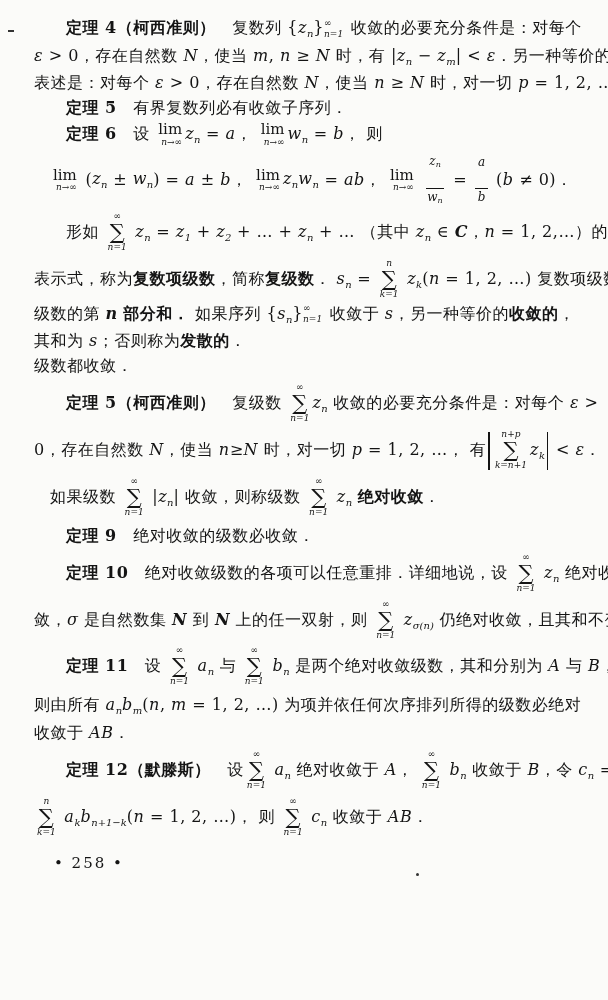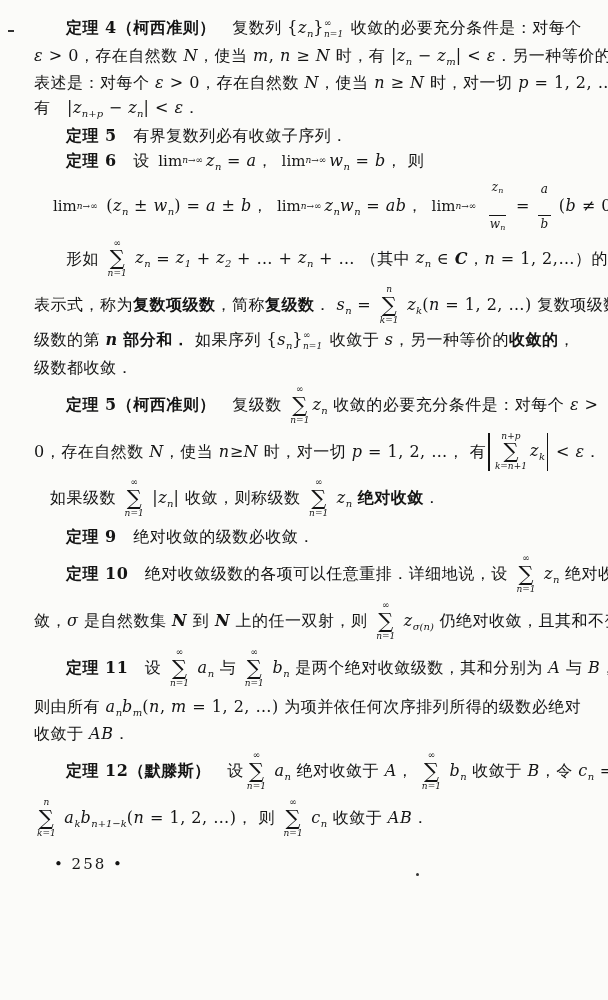--- a/index.html
+++ b/index.html
@@ -32,21 +32,21 @@
   .seg-bi{font-style:italic;font-weight:bold;}
   .m-sub{font-size:10px;font-style:italic;vertical-align:-4px;letter-spacing:0;}
   
   .sum{
     display:inline-flex;flex-direction:column;align-items:center;
     vertical-align:middle;margin:0 3px;line-height:1;letter-spacing:0;
   }
   .sum .op-top,.sum .op-bot{font-size:9px;font-style:italic;line-height:1.1;}
   .sum .op-glyph{font-size:21px;line-height:1;font-style:normal;}
   .limop{
-    display:inline-flex;flex-direction:row;align-items:center;
+    display:inline-flex;flex-direction:column;align-items:flex-end;
     vertical-align:middle;margin:0 3px;line-height:1;letter-spacing:0;
   }
   .limop .op-name{font-size:15px;line-height:1.1;font-style:normal;}
   .limop .op-bot{font-size:9px;font-style:italic;line-height:1.1;}
   .frac{
     display:inline-flex;flex-direction:column;align-items:center;
     vertical-align:middle;margin:0 2px;line-height:1;letter-spacing:0;
   }
   .frac .fr-num{font-size:12px;padding:0 3px 19px;border-bottom:1px solid #141414;line-height:1.2;}
   .frac .fr-den{font-size:12px;padding:1px 3px 0;line-height:1.2;}
@@ -75,21 +75,20 @@
 <div id="page">
   <div id="art-tl" class="artifact"></div>
   <div id="art-br" class="artifact"></div>
   <div id="text-body">
       <div class="line ind2"><span class="seg-bold">定理 4（柯西准则）</span><span class="seg-text">　复数列 {</span><span class="seg-i">z<span class="m-sub">n</span></span><span class="seg-text">}</span><span class="stk">
           <span class="st-top">∞</span>
           <span class="st-bot">n=1</span>
         </span><span class="seg-text"> 收敛的必要充分条件是：对每个</span></div>
       <div class="line ind0"><span class="seg-i">ε</span><span class="seg-text"> &gt; 0，存在自然数 </span><span class="seg-i">N</span><span class="seg-text">，使当 </span><span class="seg-i">m</span><span class="seg-text">, </span><span class="seg-i">n</span><span class="seg-text"> ≥ </span><span class="seg-i">N</span><span class="seg-text"> 时，有 |</span><span class="seg-i">z<span class="m-sub">n</span></span><span class="seg-text"> − </span><span class="seg-i">z<span class="m-sub">m</span></span><span class="seg-text">| &lt; </span><span class="seg-i">ε</span><span class="seg-text">．另一种等价的</span></div>
       <div class="line ind0"><span class="seg-text">表述是：对每个 </span><span class="seg-i">ε</span><span class="seg-text"> &gt; 0，存在自然数 </span><span class="seg-i">N</span><span class="seg-text">，使当 </span><span class="seg-i">n</span><span class="seg-text"> ≥ </span><span class="seg-i">N</span><span class="seg-text"> 时，对一切 </span><span class="seg-i">p</span><span class="seg-text"> = 1, 2, …,</span></div>
-      <div class="line ind0"><span class="seg-text">有　|</span><span class="seg-i">z<span class="m-sub">n+p</span></span><span class="seg-text"> − </span><span class="seg-i">z<span class="m-sub">n</span></span><span class="seg-text">| &lt; </span><span class="seg-i">ε</span><span class="seg-text">．</span></div>
       <div class="line ind2"><span class="seg-bold">定理 5</span><span class="seg-text">　有界复数列必有收敛子序列．</span></div>
       <div class="line ind2"><span class="seg-bold">定理 6</span><span class="seg-text">　设 </span><span class="limop">
           <span class="op-name">lim</span>
           <span class="op-bot">n→∞</span>
         </span><span class="seg-i">z<span class="m-sub">n</span></span><span class="seg-text"> = </span><span class="seg-i">a</span><span class="seg-text">， </span><span class="limop">
           <span class="op-name">lim</span>
           <span class="op-bot">n→∞</span>
         </span><span class="seg-i">w<span class="m-sub">n</span></span><span class="seg-text"> = </span><span class="seg-i">b</span><span class="seg-text">， 则</span></div>
       <div class="line ind1 dsp"><span class="limop">
           <span class="op-name">lim</span>
@@ -114,20 +113,21 @@
         </span><span class="seg-text"> </span><span class="seg-i">z<span class="m-sub">n</span></span><span class="seg-text"> = </span><span class="seg-i">z<span class="m-sub">1</span></span><span class="seg-text"> + </span><span class="seg-i">z<span class="m-sub">2</span></span><span class="seg-text"> + … + </span><span class="seg-i">z<span class="m-sub">n</span></span><span class="seg-text"> + … （其中 </span><span class="seg-i">z<span class="m-sub">n</span></span><span class="seg-text"> ∈ </span><span class="seg-bi">C</span><span class="seg-text">，</span><span class="seg-i">n</span><span class="seg-text"> = 1, 2,…）的</span></div>
       <div class="line ind0"><span class="seg-text">表示式，称为</span><span class="seg-bold">复数项级数</span><span class="seg-text">，简称</span><span class="seg-bold">复级数</span><span class="seg-text">． </span><span class="seg-i">s<span class="m-sub">n</span></span><span class="seg-text"> = </span><span class="sum">
           <span class="op-top">n</span>
           <span class="op-glyph">∑</span>
           <span class="op-bot">k=1</span>
         </span><span class="seg-text"> </span><span class="seg-i">z<span class="m-sub">k</span></span><span class="seg-text">(</span><span class="seg-i">n</span><span class="seg-text"> = 1, 2, …) 复数项级数</span></div>
       <div class="line ind0"><span class="seg-text">级数的第 </span><span class="seg-bi">n</span><span class="seg-text"> </span><span class="seg-bold">部分和．</span><span class="seg-text"> 如果序列 {</span><span class="seg-i">s<span class="m-sub">n</span></span><span class="seg-text">}</span><span class="stk">
           <span class="st-top">∞</span>
           <span class="st-bot">n=1</span>
         </span><span class="seg-text"> 收敛于 </span><span class="seg-i">s</span><span class="seg-text">，另一种等价的</span><span class="seg-bold">收敛的</span><span class="seg-text">，</span></div>
+      <div class="line ind0"><span class="seg-text">其和为 </span><span class="seg-i">s</span><span class="seg-text">；否则称为</span><span class="seg-bold">发散的</span><span class="seg-text">．</span></div>
       <div class="line ind0"><span class="seg-text">级数都收敛．</span></div>
       <div class="line ind2 dsp"><span class="seg-bold">定理 5（柯西准则）</span><span class="seg-text">　复级数 </span><span class="sum">
           <span class="op-top">∞</span>
           <span class="op-glyph">∑</span>
           <span class="op-bot">n=1</span>
         </span><span class="seg-i">z<span class="m-sub">n</span></span><span class="seg-text"> 收敛的必要充分条件是：对每个 </span><span class="seg-i">ε</span><span class="seg-text"> &gt;</span></div>
       <div class="line ind0 dsp"><span class="seg-text">0，存在自然数 </span><span class="seg-i">N</span><span class="seg-text">，使当 </span><span class="seg-i">n</span><span class="seg-text">≥</span><span class="seg-i">N</span><span class="seg-text"> 时，对一切 </span><span class="seg-i">p</span><span class="seg-text"> = 1, 2, …， 有</span><span class="vbar"></span><span class="sum">
           <span class="op-top">n+p</span>
           <span class="op-glyph">∑</span>
           <span class="op-bot">k=n+1</span>

